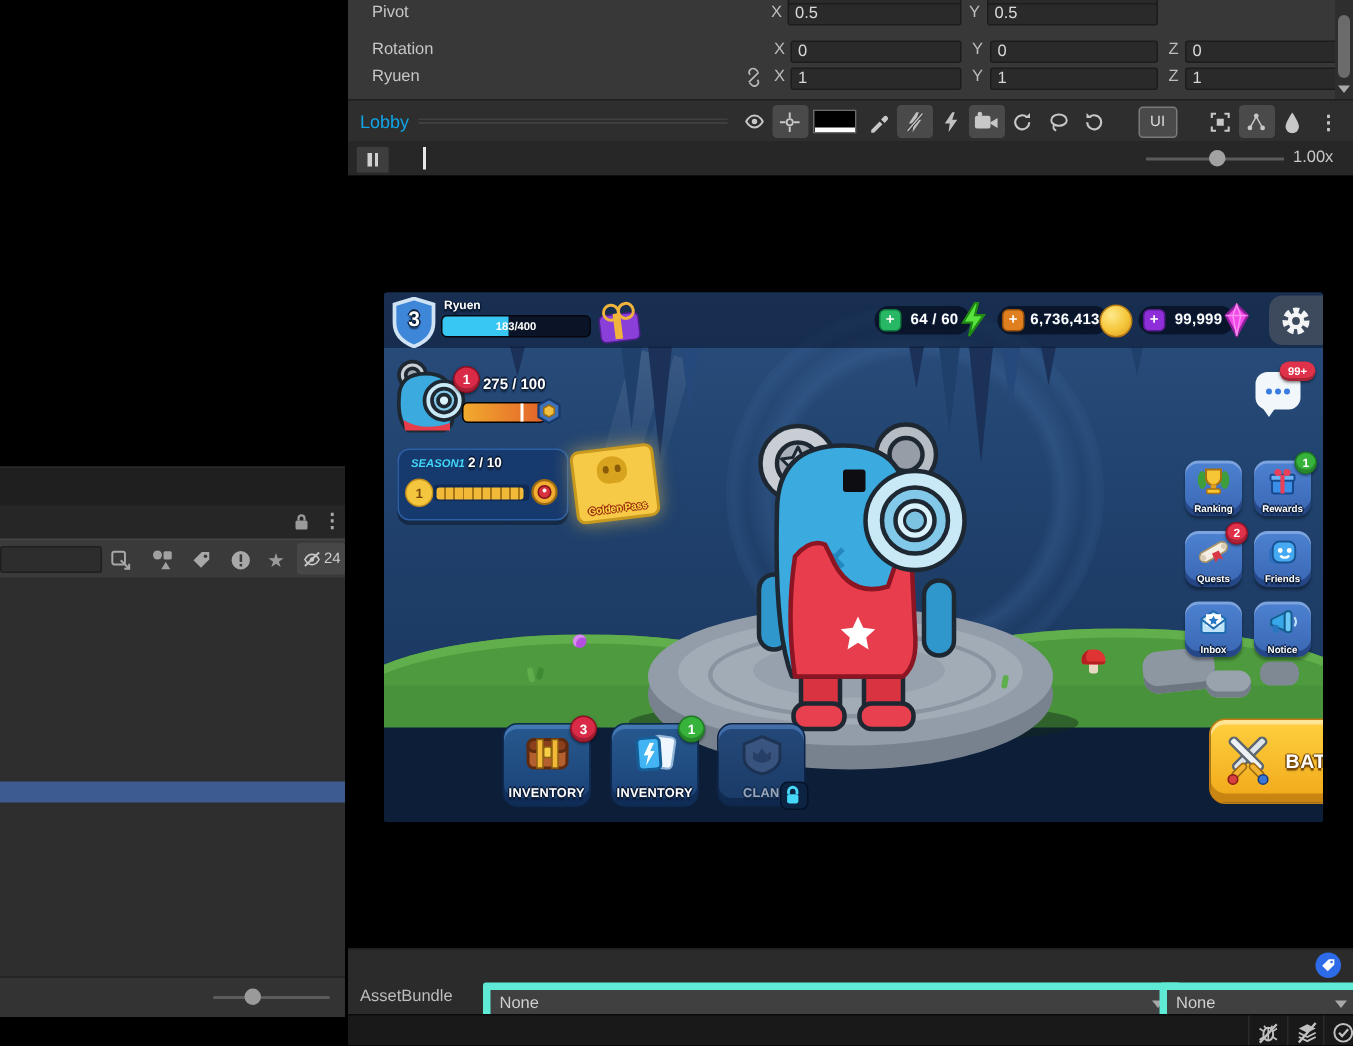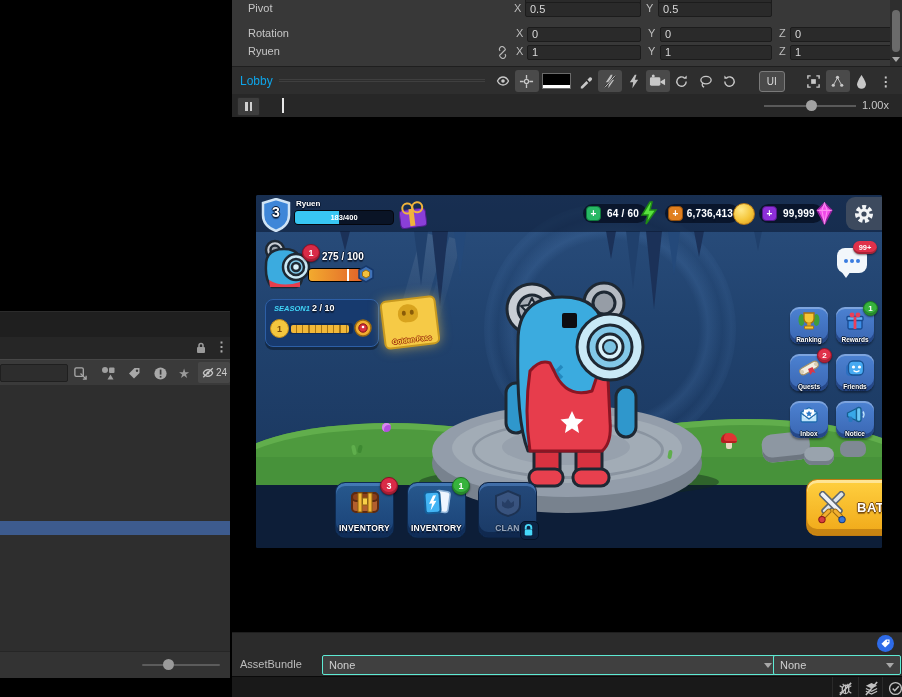--- a/index.html
+++ b/index.html
@@ -6,21 +6,21 @@
   #app{position:relative;width:902px;height:697px;overflow:hidden;background:#000;
        font-family:"Liberation Sans",sans-serif;-webkit-font-smoothing:antialiased;}
   .abs{position:absolute;}
   
   .panel-lbl{color:#c6c6c6;font-size:11px;}
   .field{background:#2a2a2a;border:1px solid #1c1c1c;border-radius:2px;height:13px;
          line-height:13px;color:#d8d8d8;font-size:11px;padding-left:4px;}
   .axis{color:#bdbdbd;font-size:11px;}
   .ibtn{width:24px;height:22px;display:flex;align-items:center;justify-content:center;border-radius:3px;}
   .ibtn.on{background:#4a4a4a;}
-  .ddown{background:#404040;border:1px solid #5eead4;border-radius:2px;height:18px;color:#cfcfcf;
+  .ddown{background:#404040;border:5px solid #5eead4;border-radius:2px;height:18px;color:#cfcfcf;
          font-size:11px;display:flex;align-items:center;padding:0 6px;justify-content:space-between;}
   .caret{width:0;height:0;border-left:4px solid transparent;border-right:4px solid transparent;
          border-top:5px solid #a8a8a8;}
   
   #game{position:absolute;left:24px;top:78px;width:626px;height:353px;overflow:hidden;
         background:linear-gradient(#2a4e7d 0%,#21436f 35%,#1c3a63 70%,#173156 100%);border-radius:2px;}
   .otext{color:#fff;font-weight:800;
          text-shadow:-1px 0 #0c1c36,1px 0 #0c1c36,0 -1px #0c1c36,0 1px #0c1c36,0 2px 1px rgba(5,12,25,.6);}
   .pill{position:absolute;height:19px;background:rgba(8,18,38,.88);border-radius:10px;
         display:flex;align-items:center;}

